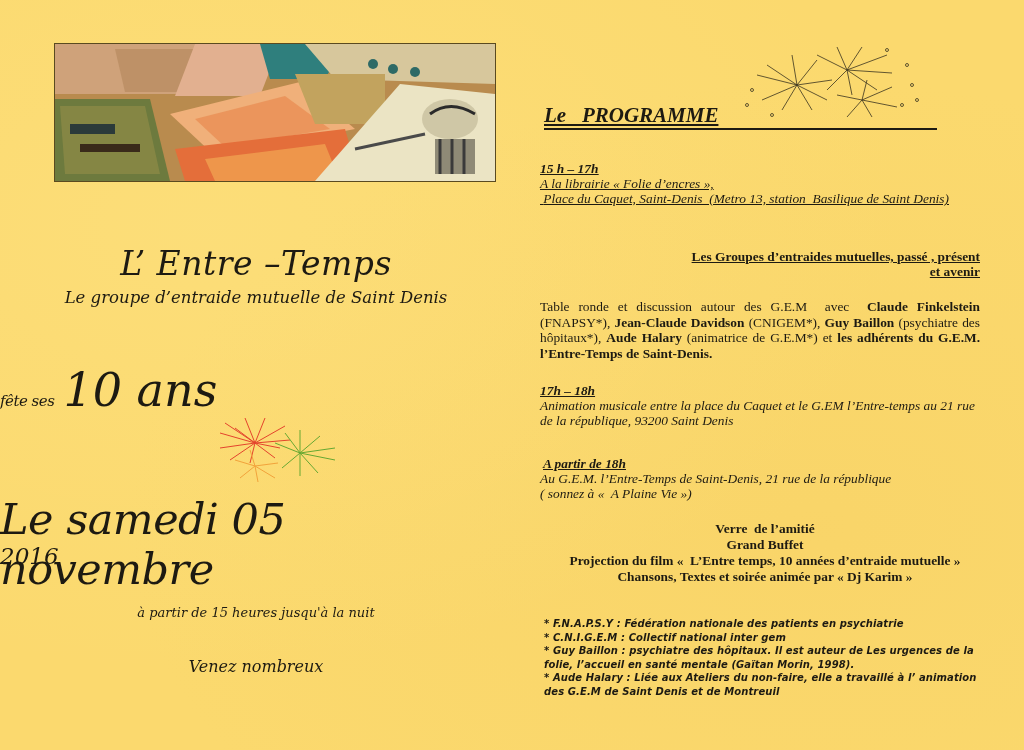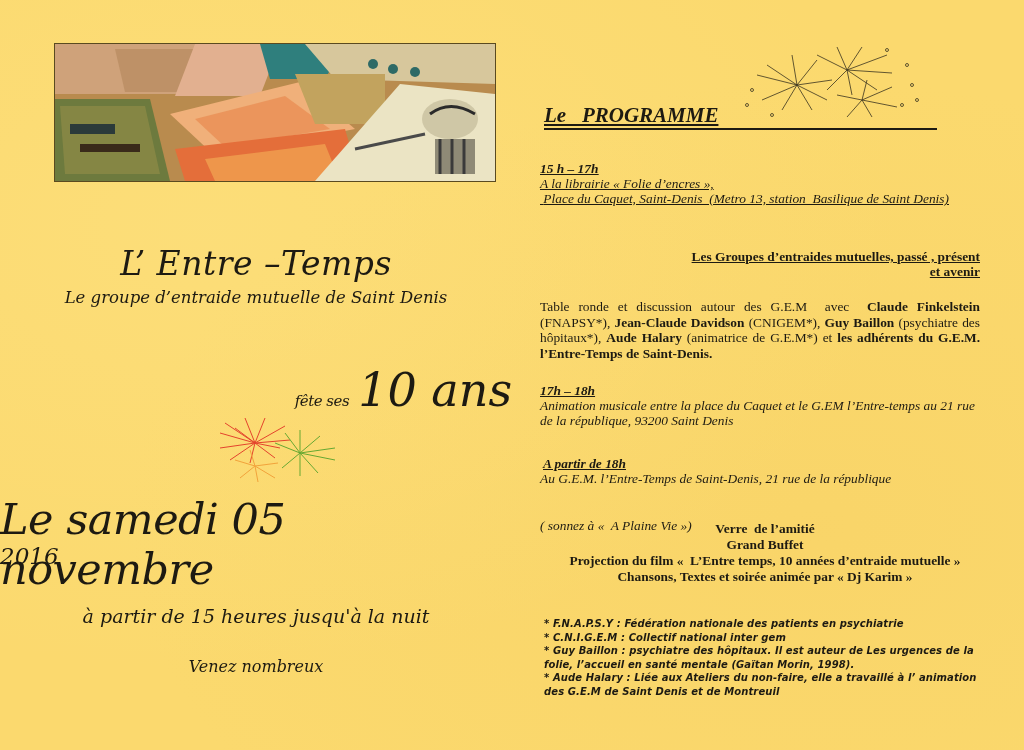--- a/index.html
+++ b/index.html
@@ -26,37 +26,37 @@
     }
     .title-main {
       position: absolute; left: 0; width: 512px; top: 244px; text-align: center;
       font-family: "DejaVu Serif", serif; font-style: italic; font-size: 33px; letter-spacing: 0.5px;
     }
     .subtitle {
       position: absolute; left: 0; width: 512px; top: 288px; text-align: center;
       font-family: "DejaVu Serif", serif; font-style: italic; font-size: 16.5px;
     }
     .celebrate {
-      position: absolute; left: 0; width: 512px; top: 363px; text-align: right;
+      position: absolute; left: 0; width: 512px; top: 363px; text-align: left;
       font-family: "DejaVu Serif", serif; font-style: italic;
     }
     .celebrate .small { font-size: 15px; letter-spacing: -0.5px; }
     .celebrate .big { font-size: 46px; margin-left: 4px; }
     .fireworks-left { position: absolute; left: 200px; top: 418px; width: 150px; height: 65px; }
     .date-line {
       position: absolute; left: 0; width: 512px; top: 494px; text-align: left;
       font-family: "DejaVu Serif", serif; font-style: italic; font-size: 43px; letter-spacing: -0.5px;
     }
     .year-line {
       position: absolute; left: 0; width: 512px; top: 543px; 
       font-family: "DejaVu Serif", serif; font-style: italic; font-size: 23px;
     }
     .hours-line {
       position: absolute; left: 0; width: 512px; top: 605px; text-align: center;
-      font-family: "DejaVu Serif", serif; font-style: italic; font-size: 19px;
+      font-family: "DejaVu Serif", serif; font-style: italic; font-size: 13px;
     }
     .invite-line {
       position: absolute; left: 0; width: 512px; top: 657px; text-align: center;
       font-family: "DejaVu Serif", serif; font-style: italic; font-size: 16px;
     }
     
     .right { position: absolute; left: 512px; top: 0; width: 512px; height: 750px; }
     .prog-title {
       position: absolute; left: 32px; top: 103px;
       font-family: "Liberation Serif", serif; font-style: italic; font-weight: bold; font-size: 21px;
@@ -237,21 +237,21 @@
   </div>
 
   <div class="block" style="top:383px;">
     <span class="slot-time">17h – 18h</span>
     <div class="italic">Animation musicale entre la place du Caquet et le G.EM l’Entre-temps au 21 rue de la république, 93200 Saint Denis</div>
   </div>
 
   <div class="block" style="top:456px;">
     <span class="slot-time" style="padding-left:3px;">A partir de 18h</span>
     <div class="italic">Au G.E.M.  l’Entre-Temps de Saint-Denis, 21 rue de la république</div>
-    <div class="italic" style="white-space:pre;margin-top:32px;">( sonnez à «  A Plaine Vie »)</div>
+    <div class="italic" style="white-space:pre;">( sonnez à «  A Plaine Vie »)</div>
   </div>
 
   <div class="highlights">
     <div style="white-space:pre;">Verre  de l’amitié</div>
     <div>Grand Buffet</div>
     <div style="white-space:pre;">Projection du film «  L’Entre temps, 10 années d’entraide mutuelle »</div>
     <div>Chansons, Textes et soirée animée par « Dj Karim »</div>
   </div>
 
   <div class="footnotes">

